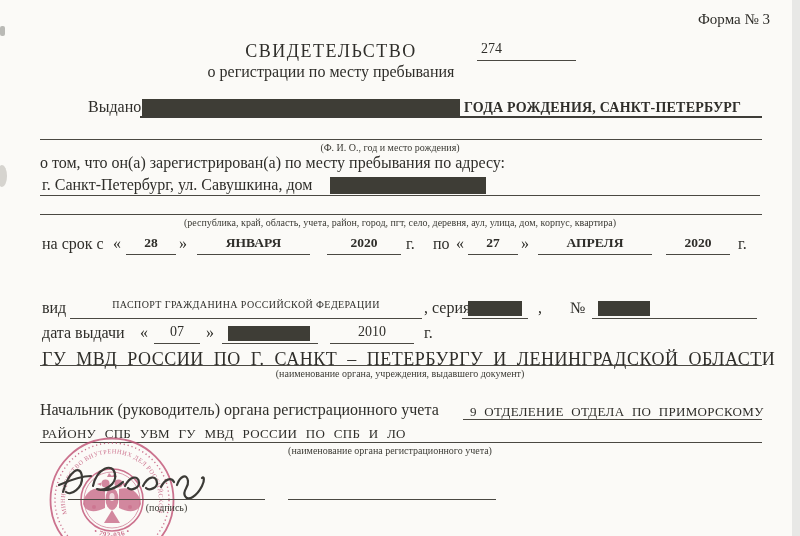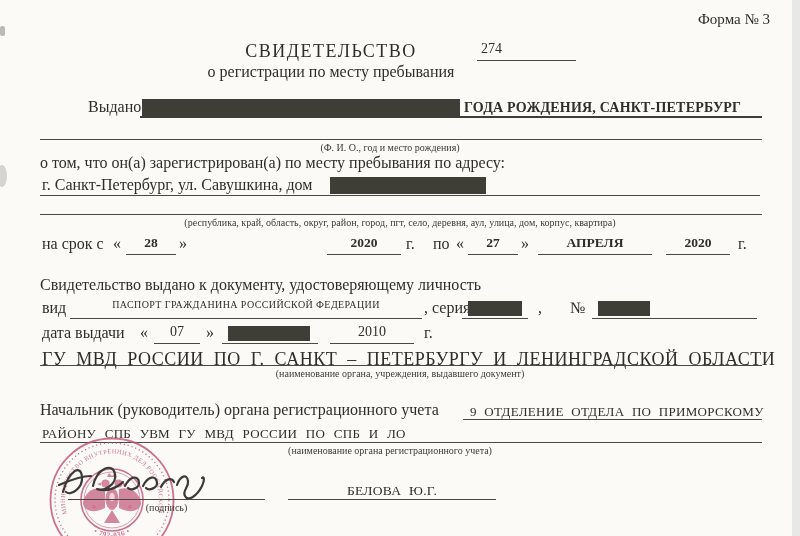--- a/index.html
+++ b/index.html
@@ -43,37 +43,37 @@
   <div class="hline hline-strong" style="left:140px;top:116px;width:622px"></div>
   <div class="hline" style="left:40px;top:139px;width:722px"></div>
   <div class="cap" style="left:240px;top:142px;width:300px">(Ф. И. О., год и место рождения)</div>
 
   <div class="t" style="top:176px;left:42px">г. Санкт-Петербург, ул. Савушкина, дом</div>
 
   <div class="t" style="top:154px;left:40px">о том, что он(а) зарегистрирован(а) по месту пребывания по адресу:</div>
   <div class="box" style="left:330px;top:177px;width:156px;height:17px"></div>
   <div class="hline" style="left:40px;top:195px;width:720px"></div>
   <div class="hline" style="left:40px;top:214px;width:722px"></div>
-  <div class="cap" style="left:140px;top:217px;width:520px">(республика, край, область, округ, район, город, пгт, село, деревня, аул, улица, дом, корпус, квартира)</div>
+  <div class="cap" style="left:140px;top:217px;width:520px">(республика, край, область, учета, район, город, пгт, село, деревня, аул, улица, дом, корпус, квартира)</div>
 
   <div class="t" style="top:235px;left:42px">на срок с</div>
   <div class="t" style="top:235px;left:113px">«</div>
   <div class="cell" style="top:235px;left:126px;width:50px">28</div>
   <div class="t" style="top:235px;left:179px">»</div>
+  <div class="cell" style="top:235px;left:197px;width:113px">ЯНВАРЯ</div>
   <div class="cell" style="top:235px;left:327px;width:74px">2020</div>
   <div class="t" style="top:235px;left:406px">г.</div>
   <div class="t" style="top:235px;left:433px">по</div>
   <div class="t" style="top:235px;left:456px">«</div>
   <div class="cell" style="top:235px;left:468px;width:50px">27</div>
   <div class="t" style="top:235px;left:521px">»</div>
   <div class="cell" style="top:235px;left:538px;width:114px">АПРЕЛЯ</div>
   <div class="cell" style="top:235px;left:666px;width:64px">2020</div>
   <div class="t" style="top:235px;left:738px">г.</div>
 
-  <div class="t" style="top:276px;left:40px">Свидетельство выдано к документу, удостоверяющему личность</div>
 
   <div class="t" style="top:299px;left:42px">вид</div>
   <div class="cell" style="top:299px;left:70px;width:352px;font-weight:normal;font-size:10px;letter-spacing:.4px">ПАСПОРТ ГРАЖДАНИНА РОССИЙСКОЙ ФЕДЕРАЦИИ</div>
   <div class="t" style="top:299px;left:424px">, серия</div>
   <div class="cell" style="top:299px;left:462px;width:66px"></div>
   <div class="box" style="left:468px;top:301px;width:54px;height:15px"></div>
   <div class="t" style="top:299px;left:538px">,</div>
   <div class="t" style="top:299px;left:570px">№</div>
   <div class="cell" style="top:299px;left:592px;width:165px"></div>
   <div class="box" style="left:598px;top:301px;width:52px;height:15px"></div>
@@ -138,16 +138,15 @@
       <path d="M38,34 C42,16 58,10 60,22 C62,33 48,40 42,37 C52,40 62,36 68,30"></path>
       <path d="M70,34 c5,-10 13,-11 14,-4 c1,6 -8,9 -11,6"></path>
       <path d="M88,34 c5,-10 13,-11 14,-4 c1,6 -8,9 -11,6"></path>
       <path d="M106,35 c4,-8 10,-10 13,-5"></path>
       <path d="M122,33 c3,-9 10,-12 11,-4 c1,7 -6,9 -3,15 c3,6 12,0 17,-10 c3,-6 2,-10 0,-8"></path>
     </g>
   </svg>
   <div class="hline" style="left:68px;top:499px;width:197px"></div>
   <div class="cap" style="left:68px;top:502px;width:197px">(подпись)</div>
 
-  <div class="t caps" style="top:483px;left:288px;width:208px;text-align:center;font-size:13.5px;word-spacing:4px">БЕЛОВА Ю.Г.</div>
   <div class="hline" style="left:288px;top:499px;width:208px"></div>
 
 </div>
 
 </body></html>

